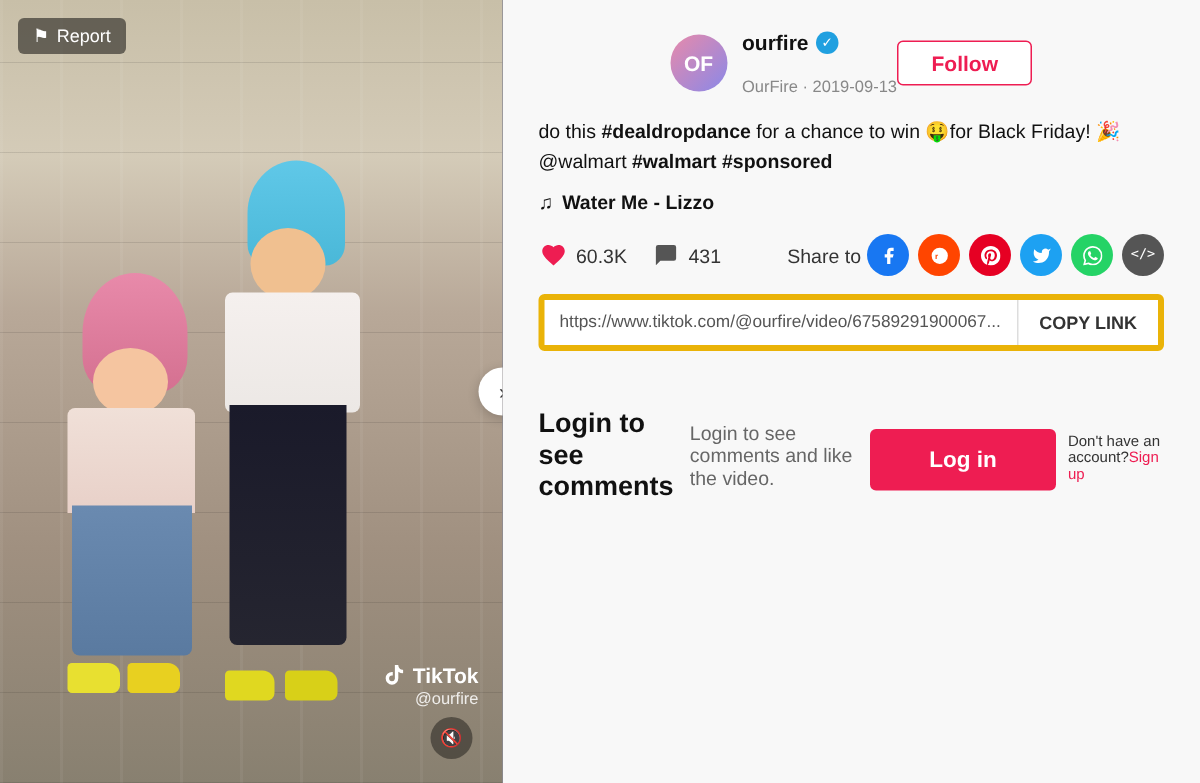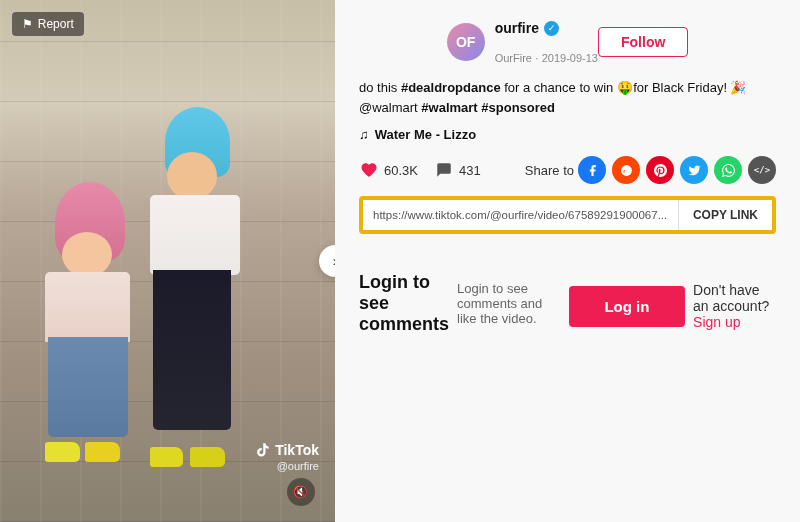--- a/index.html
+++ b/index.html
@@ -480,21 +480,21 @@
       background: #ee1d52;
       color: #fff;
       border: none;
       border-radius: 4px;
       font-size: 15px;
       font-weight: 600;
       cursor: pointer;
       margin-top: 6px;
     }
     .signup-row {
-      font-size: 14px;
+      font-size: 10px;
       color: #333;
       margin-top: 4px;
     }
     .signup-link {
       color: #ee1d52;
       cursor: pointer;
       text-decoration: none;
     }
   </style>
 </head>

